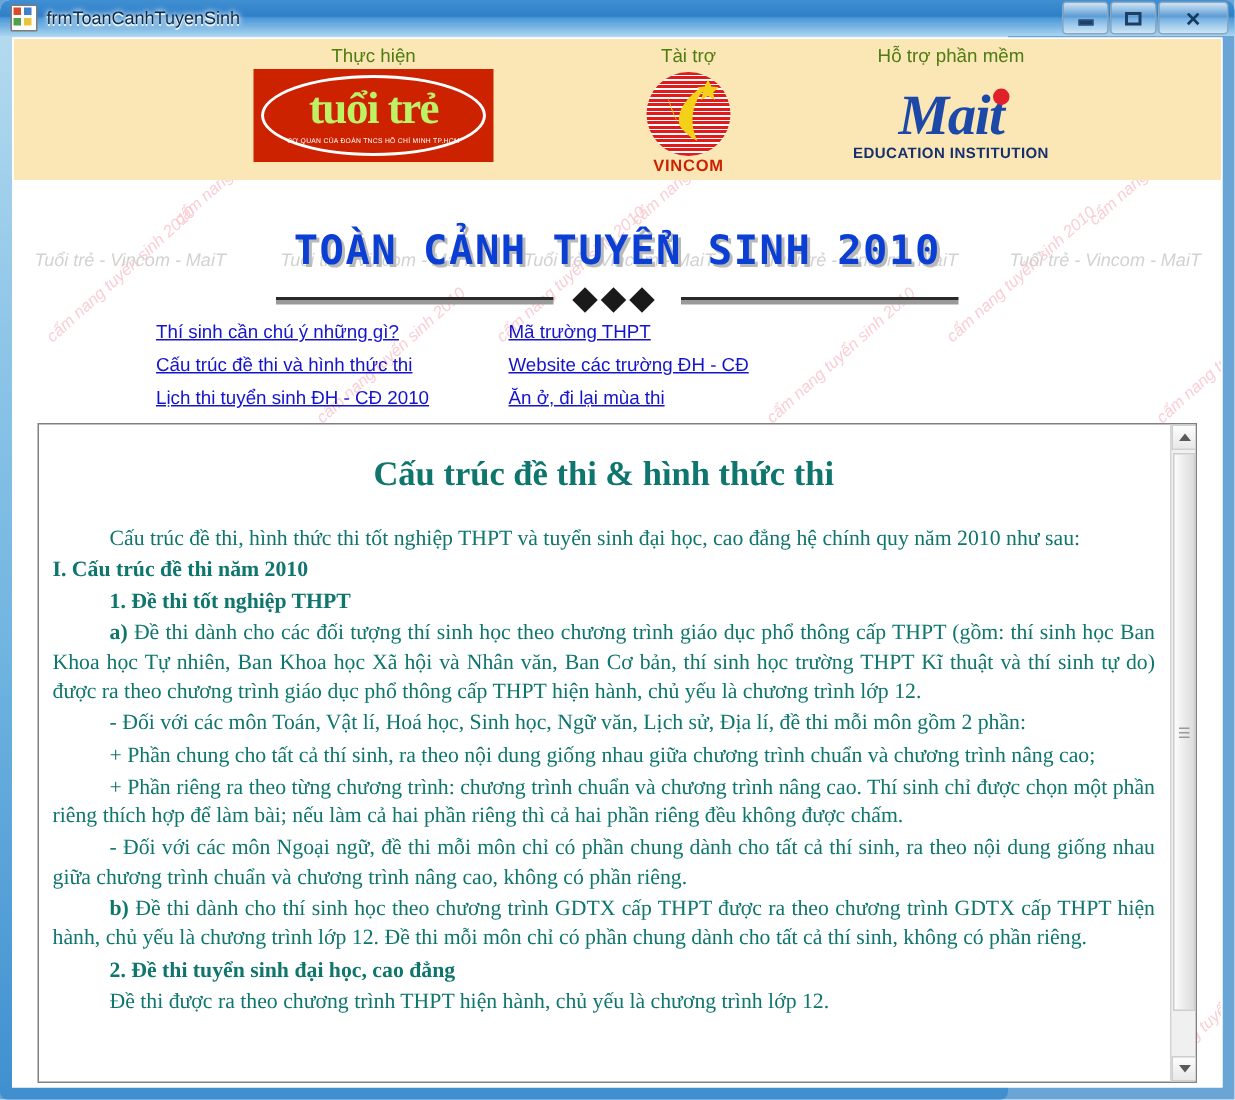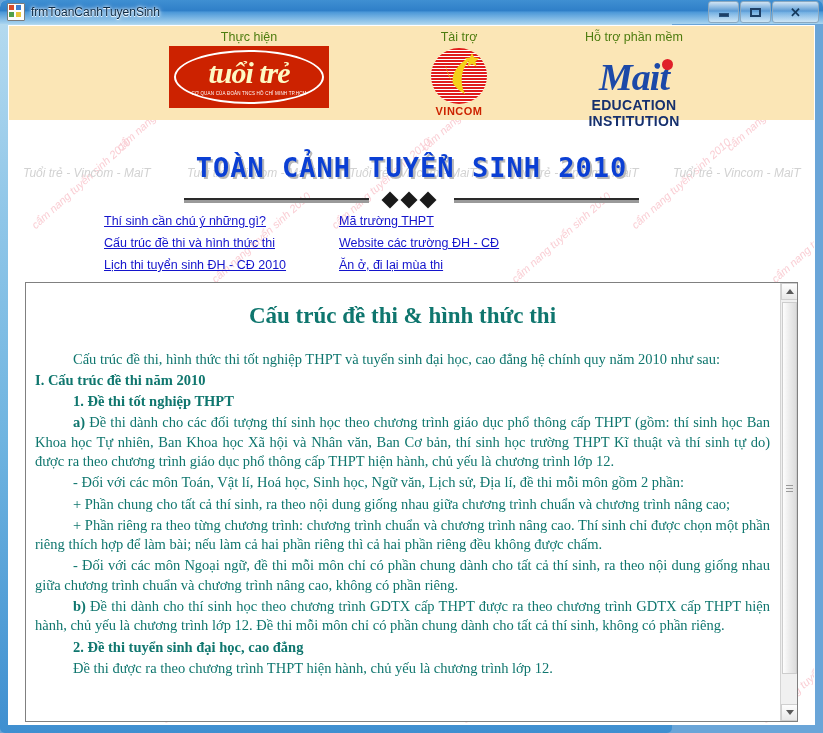--- a/index.html
+++ b/index.html
@@ -85,21 +85,21 @@
   .tuoitre{
     width:160px;height:62px;background:#cc2200;position:relative;
     display:flex;flex-direction:column;align-items:center;justify-content:center;
     margin:0 auto;
   }
   .tuoitre .oval{
     position:absolute;left:5px;top:4px;right:5px;bottom:4px;
     border:2px solid #ffffff;border-radius:50%/50%;
   }
   .tt-word{
-    color:#fef9c3;font-style:italic;font-weight:bold;font-size:30px;line-height:30px;
+    color:#bef264;font-weight:bold;font-size:30px;line-height:30px;
     letter-spacing:-1px;position:relative;z-index:2;
     font-family:"Liberation Serif",serif;
     text-shadow:1px 1px 0 #cc2200;
   }
   .tt-sub{
     color:#fff;font-size:4.5px;letter-spacing:.2px;position:relative;z-index:2;
     margin-top:3px;white-space:nowrap;
   }
 
   
@@ -114,21 +114,21 @@
   
   .mait{width:150px;margin:13px auto;text-align:center;}
   .mait-word{
     color:#1c49a8;font-style:italic;font-weight:bold;font-size:38px;line-height:40px;
     font-family:"Liberation Serif",serif;position:relative;letter-spacing:-1px;
   }
   .mait-dot{
     position:absolute;width:11px;height:11px;border-radius:50%;background:#e0202a;
     right:36px;top:2px;
   }
-  .mait-sub{color:#16306e;font-weight:bold;font-size:14px;letter-spacing:.3px;}
+  .mait-sub{color:#16306e;font-weight:bold;font-size:10px;letter-spacing:.3px;}
 
   
   .maintitle{
     position:absolute;left:0;top:126px;width:805px;text-align:center;
     font-family:"DejaVu Sans Mono", monospace;
     font-size:27px;font-weight:bold;color:#0b3fd4;
     letter-spacing:1px;
     text-shadow:2px 2px 0 #b9b9b9;
     white-space:nowrap;
   }

